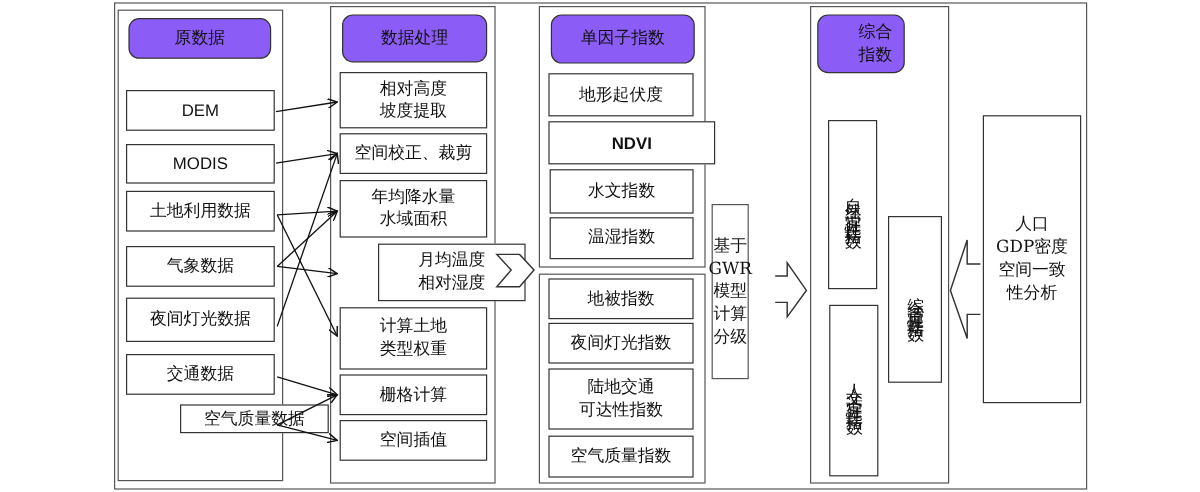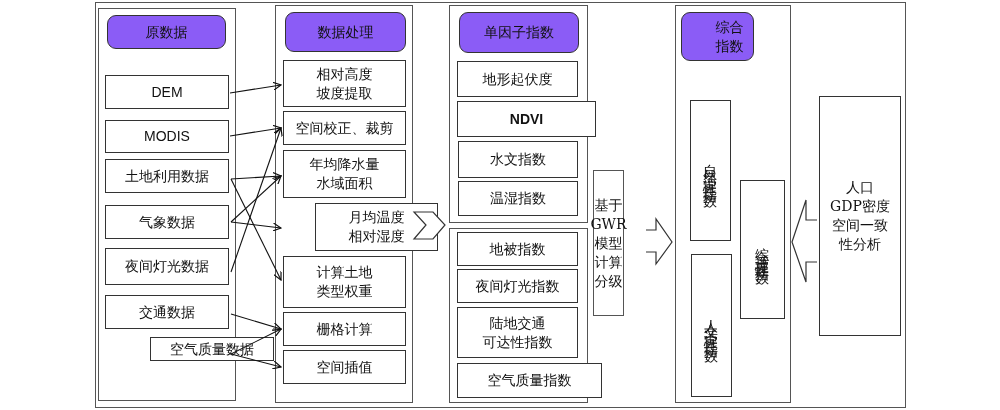--- a/index.html
+++ b/index.html
@@ -51,21 +51,21 @@
 <div class="abs box" style="left:457px;top:61px;width:121px;height:36px;">地形起伏度</div>
 <div class="abs box latin" style="left:457px;top:101px;width:139px;height:36px;font-weight:bold;">NDVI</div>
 <div class="abs box" style="left:458px;top:141px;width:120px;height:37px;">水文指数</div>
 <div class="abs box" style="left:458px;top:181px;width:120px;height:35px;">温湿指数</div>
 
 <div class="abs panel" style="left:449px;top:228px;width:139px;height:175px;"></div>
 <div class="abs box" style="left:457px;top:232px;width:121px;height:34px;">地被指数</div>
 <div class="abs box" style="left:457px;top:269px;width:121px;height:34px;">夜间灯光指数</div>
 <div class="abs box" style="left:457px;top:307px;width:121px;height:51px;white-space:pre-line;">陆地交通
 可达性指数</div>
-<div class="abs box" style="left:457px;top:363px;width:145px;height:35px;">空气质量指数</div>
+<div class="abs box" style="left:457px;top:363px;width:121px;height:35px;">空气质量指数</div>
 
 <div class="abs box" style="left:593px;top:170px;width:31px;height:146px;white-space:pre-line;font-size:14px;line-height:19px;border-color:#555;">基于
 GWR
 模型
 计算
 分级</div>
 
 <div class="abs panel" style="left:675px;top:5px;width:116px;height:398px;"></div>
 <div class="abs hdr" style="left:681px;top:12px;width:73px;height:49px;white-space:pre-line;padding-left:24px;">综合
 指数</div>

